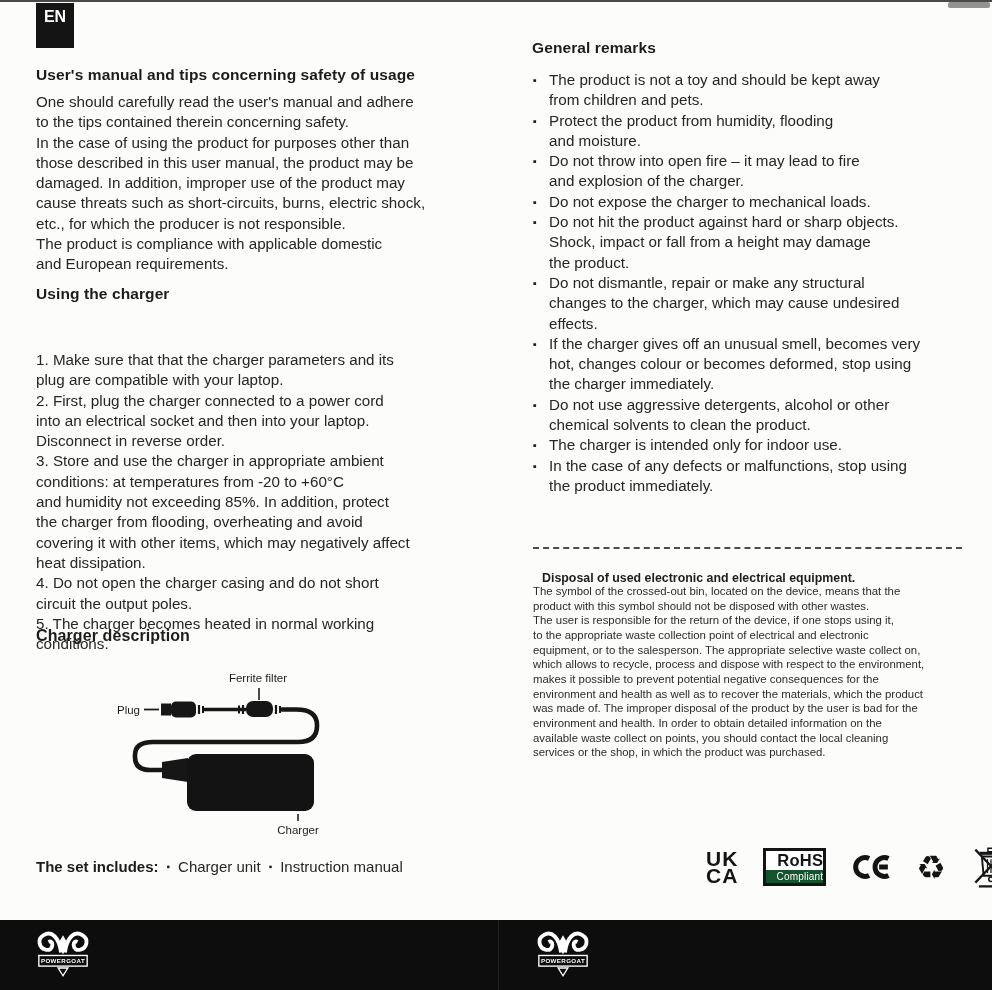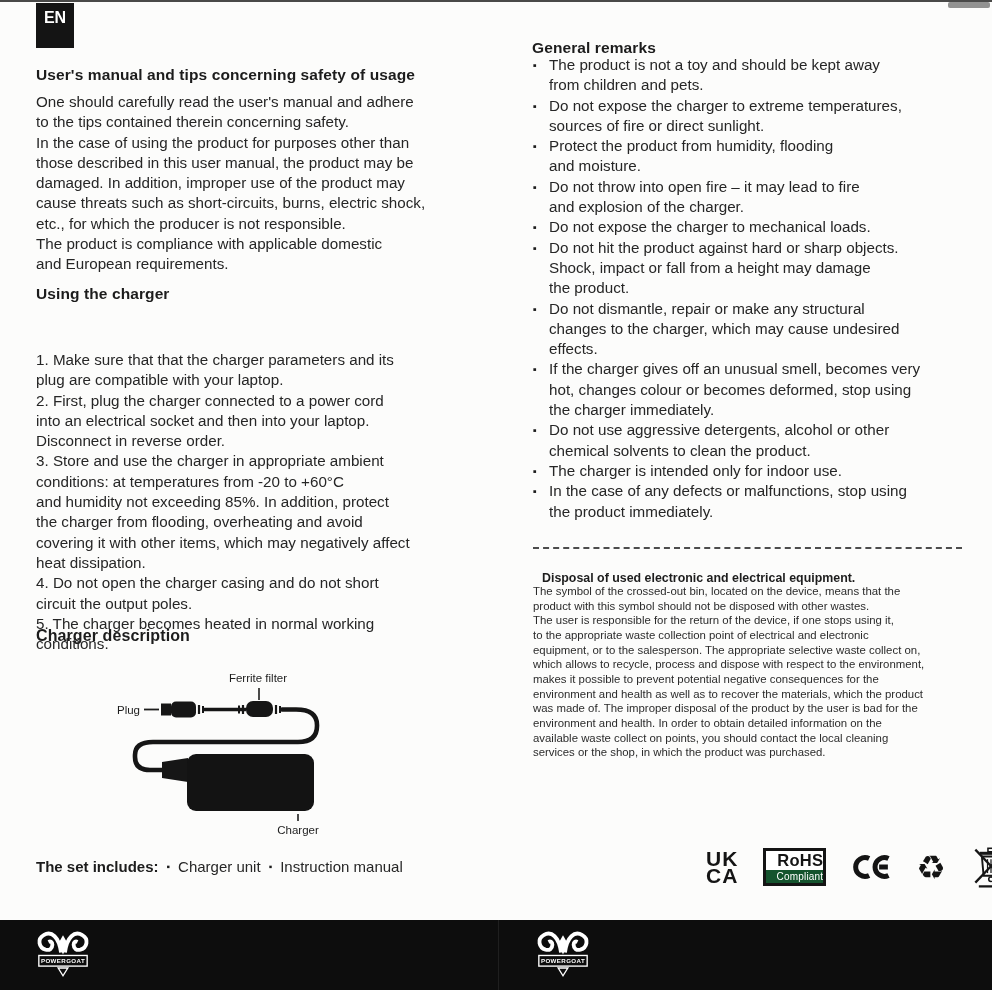--- a/index.html
+++ b/index.html
@@ -9,38 +9,38 @@
     background:#fcfcfb; color:#242424;
     font-family:"Liberation Sans", sans-serif;
     -webkit-font-smoothing:antialiased;
   }
   .topline { position:absolute; left:0; top:0; width:100%; height:2px; background:#1c1c1c; opacity:.8; }
   .corner-artifact { position:absolute; right:2px; top:2px; width:42px; height:6px; background:#3a3a3a; opacity:.55; border-radius:2px; }
 
   .en-badge {
     position:absolute; left:36px; top:3px; width:38px; height:45px;
     background:#141414; color:#fff; font-weight:bold; font-size:16px;
-    display:flex; align-items:center; justify-content:center; padding-bottom:15px;
+    display:flex; align-items:flex-end; justify-content:center; padding-bottom:22px;
   }
 
   .h-main { position:absolute; margin:0; font-size:15.5px; font-weight:700; color:#1c1c1c; letter-spacing:.1px; }
   .title-left   { left:36px;  top:66px;text-align:center; }
   .h-using      { left:36px;  top:285px; }
   .h-desc       { left:36px;  top:627px; font-size:16px; }
   .h-general    { left:532px; top:39px; }
 
   .body-text {
     position:absolute; margin:0; font-size:15.2px; line-height:20.3px;
     white-space:pre-line; color:#262626;
   }
   .intro { left:36px; top:92px; width:448px; }
   .steps { left:36px; top:304px; width:448px;margin-top:46px; }
 
   ul.bullets {
-    position:absolute; left:532px; top:55px; width:444px;
+    position:absolute; left:532px; top:70px; width:444px;
     margin:0; padding:0; list-style:none;
   }
   ul.bullets li {
     position:relative; padding-left:17px; font-size:15.2px; line-height:20.3px;
     white-space:pre-line; color:#262626;
   }
   ul.bullets li::before {
     content:"▪"; position:absolute; left:1px; top:0; font-size:11px; line-height:20.3px; color:#1c1c1c;
   }
 
@@ -149,22 +149,20 @@
 <div class="set-line">
   <b>The set includes:</b><span class="set-items"><span class="set-item">Charger unit</span><span class="set-item">Instruction manual</span></span>
 </div>
 
 <h2 class="h-main h-general">General remarks</h2>
 
 <ul class="bullets">
 
 <li>The product is not a toy and should be kept away
 from children and pets.</li>
-    <li>Do not expose the charger to extreme temperatures,
-sources of fire or direct sunlight.</li>
     <li>Protect the product from humidity, flooding
 and moisture.</li>
     <li>Do not throw into open fire – it may lead to fire
 and explosion of the charger.</li>
     <li>Do not expose the charger to mechanical loads.</li>
     <li>Do not hit the product against hard or sharp objects.
 Shock, impact or fall from a height may damage
 the product.</li>
     <li>Do not dismantle, repair or make any structural
 changes to the charger, which may cause undesired

